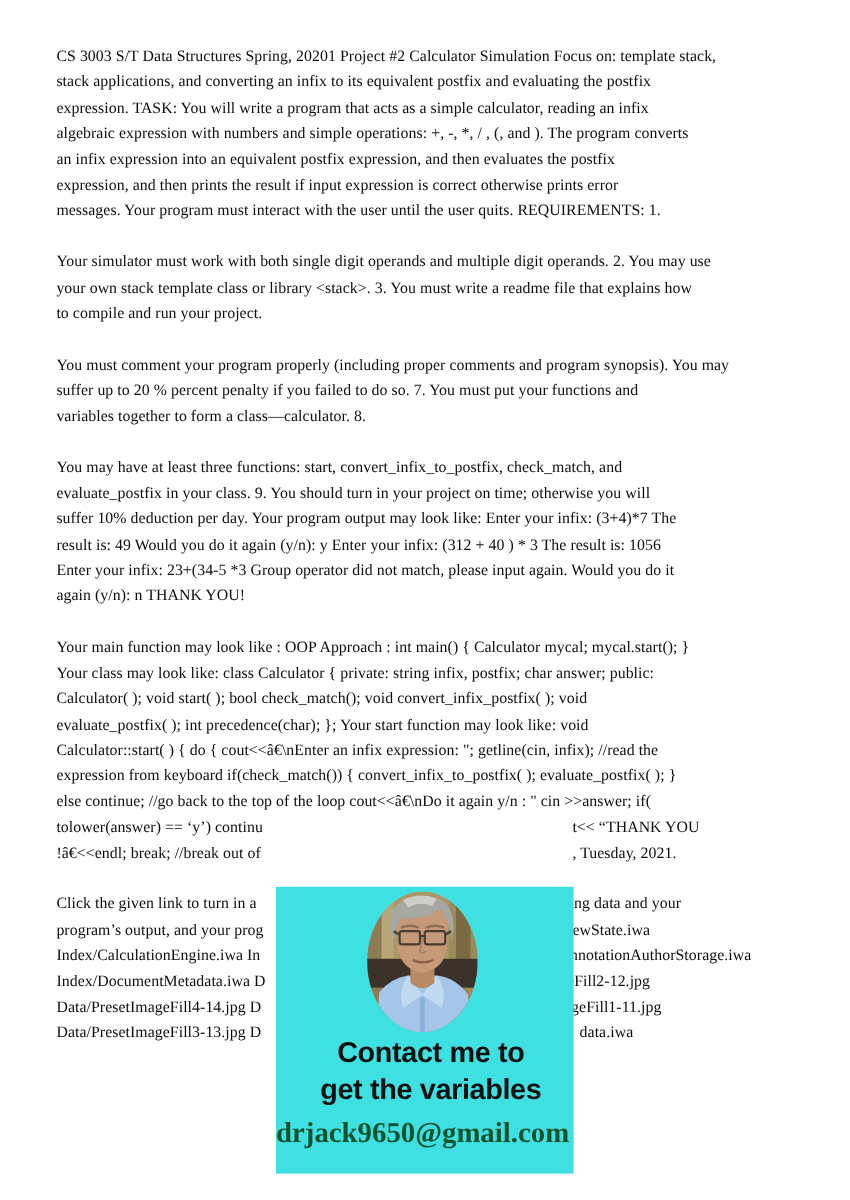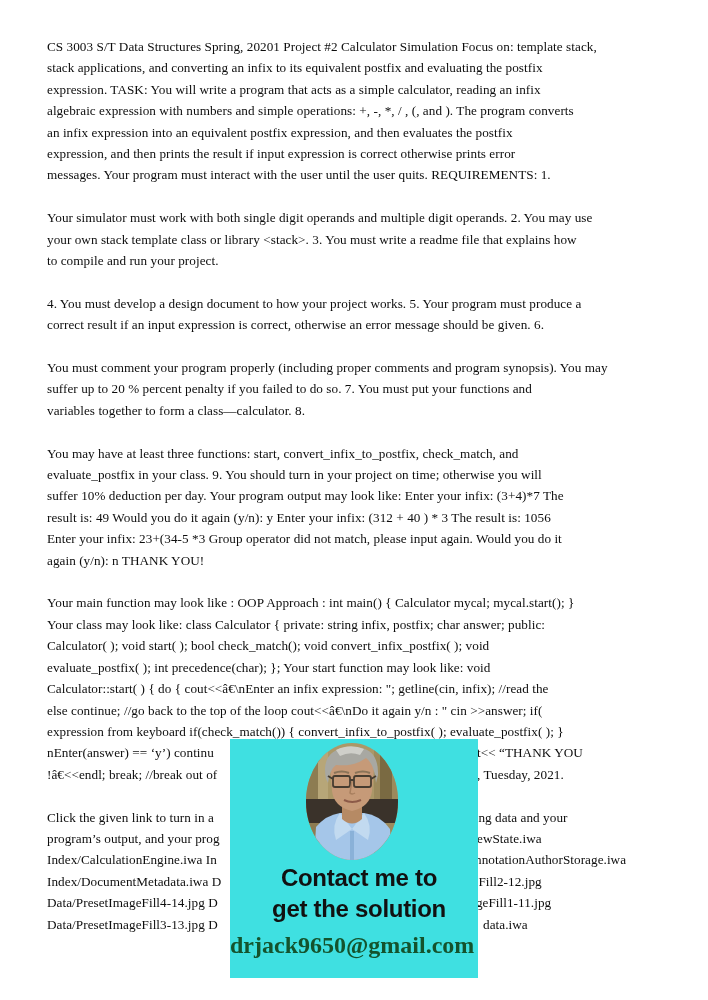--- a/index.html
+++ b/index.html
@@ -49,45 +49,41 @@
         <div class="line">an infix expression into an equivalent postfix expression, and then evaluates the postfix</div>
         <div class="line">expression, and then prints the result if input expression is correct otherwise prints error</div>
         <div class="line">messages. Your program must interact with the user until the user quits. REQUIREMENTS: 1.</div>
       </div>
       <div class="para">
         <div class="line">Your simulator must work with both single digit operands and multiple digit operands. 2. You may use</div>
         <div class="line">your own stack template class or library &lt;stack&gt;. 3. You must write a readme file that explains how</div>
         <div class="line">to compile and run your project.</div>
       </div>
       <div class="para">
-        <div class="line">4. You must develop a design document to how your project works. 5. Your program must produce a</div>
-        <div class="line">correct result if an input expression is correct, otherwise an error message should be given. 6.</div>
-      </div>
-      <div class="para">
         <div class="line">You must comment your program properly (including proper comments and program synopsis). You may</div>
         <div class="line">suffer up to 20 % percent penalty if you failed to do so. 7. You must put your functions and</div>
         <div class="line">variables together to form a class—calculator. 8.</div>
       </div>
       <div class="para">
         <div class="line">You may have at least three functions: start, convert_infix_to_postfix, check_match, and</div>
         <div class="line">evaluate_postfix in your class. 9. You should turn in your project on time; otherwise you will</div>
         <div class="line">suffer 10% deduction per day. Your program output may look like: Enter your infix: (3+4)*7 The</div>
         <div class="line">result is: 49 Would you do it again (y/n): y Enter your infix: (312 + 40 ) * 3 The result is: 1056</div>
         <div class="line">Enter your infix: 23+(34-5 *3 Group operator did not match, please input again. Would you do it</div>
         <div class="line">again (y/n): n THANK YOU!</div>
       </div>
       <div class="para">
         <div class="line">Your main function may look like : OOP Approach : int main() { Calculator mycal; mycal.start(); }</div>
         <div class="line">Your class may look like: class Calculator { private: string infix, postfix; char answer; public:</div>
         <div class="line">Calculator( ); void start( ); bool check_match(); void convert_infix_postfix( ); void</div>
         <div class="line">evaluate_postfix( ); int precedence(char); }; Your start function may look like: void</div>
         <div class="line">Calculator::start( ) { do { cout&lt;&lt;â€\nEnter an infix expression: "; getline(cin, infix); //read the</div>
+        <div class="line">expression from keyboard if(check_match()) { convert_infix_to_postfix( ); evaluate_postfix( ); }</div>
         <div class="line">else continue; //go back to the top of the loop cout&lt;&lt;â€\nDo it again y/n : " cin &gt;&gt;answer; if(</div>
-        <div class="line">expression from keyboard if(check_match()) { convert_infix_to_postfix( ); evaluate_postfix( ); }</div>
-        <div class="line"><span>nEnter(answer) == ‘y’) continu</span><span class="frag-right" style="left: 430px;">t&lt;&lt; “THANK YOU</span></div>
+        <div class="line"><span>tolower(answer) == ‘y’) continu</span><span class="frag-right" style="left: 430px;">t&lt;&lt; “THANK YOU</span></div>
         <div class="line"><span>!â€&lt;&lt;endl; break; //break out of </span><span class="frag-right" style="left: 430px; text-align: right;">, Tuesday, 2021.</span></div>
       </div>
       <div class="para">
         <div class="line"><span>Click the given link to turn in a </span><span class="frag-right" style="left: 424px;">ting data and your</span></div>
         <div class="line"><span>program’s output, and your prog</span><span class="frag-right" style="left: 430px;">ewState.iwa</span></div>
         <div class="line"><span>Index/CalculationEngine.iwa In</span><span class="frag-right" style="left: 428px;">nnotationAuthorStorage.iwa</span></div>
         <div class="line"><span>Index/DocumentMetadata.iwa D</span><span class="frag-right" style="left: 413px;">ageFill2-12.jpg</span></div>
         <div class="line"><span>Data/PresetImageFill4-14.jpg D</span><span class="frag-right" style="left: 423px;">ageFill1-11.jpg</span></div>
         <div class="line"><span>Data/PresetImageFill3-13.jpg D</span><span class="frag-right" style="left: 436px;">data.iwa</span></div>
       </div>
@@ -125,17 +121,17 @@
               <path d="M27,36 L22,33"></path>
               <path d="M65,36 L70,33"></path>
           </g>
           <path d="M46,38 L44,50 q2,2 5,0" stroke="#a87f5e" stroke-width="1.5" fill="none"></path>
           <path d="M38,57 q8,4 17,0" stroke="#8c5a48" stroke-width="2" fill="none"></path>
         </g>
       </svg>
     </div>
     <div class="headline">
       <div>Contact me to</div>
-      <div>get the solution</div>
+      <div>get the variables</div>
     </div>
     <div class="email">drjack9650@gmail.com</div>
   </div>
 </div>
 
 </body></html>

